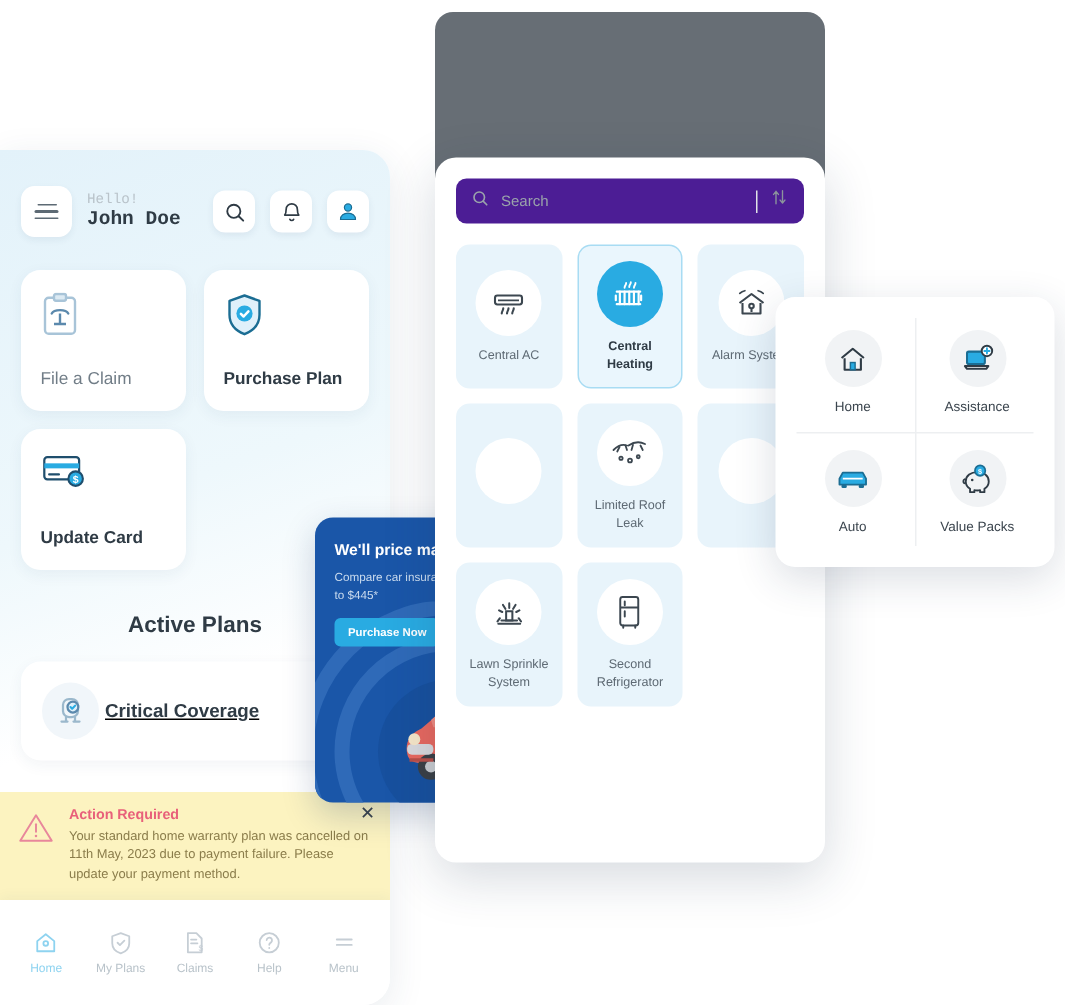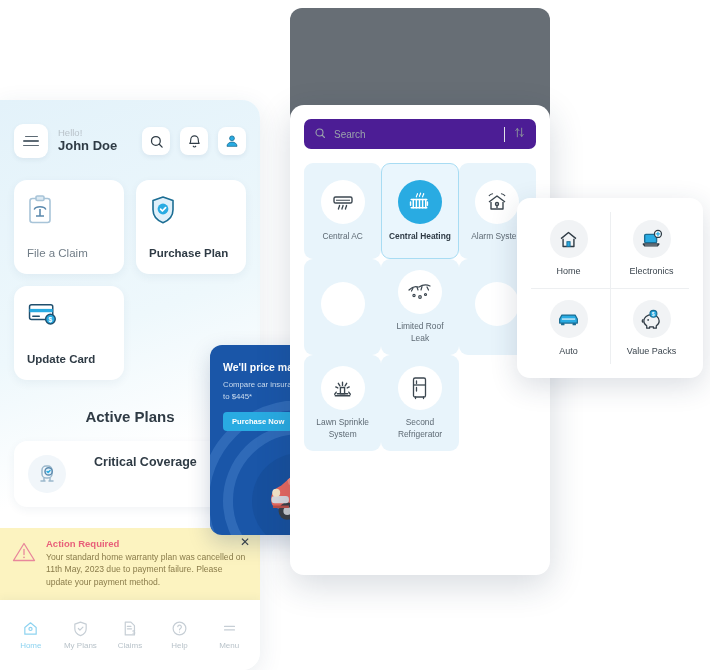--- a/index.html
+++ b/index.html
@@ -15,21 +15,21 @@
   #phone {
     position: absolute; left: 0; top: 100px;
     width: 260px; height: 570px;
     background: linear-gradient(160deg, #e3f2fa 0%, #eef8fc 40%, #ffffff 62%);
     border-radius: 0 18px 18px 0;
     box-shadow: 0 6px 24px rgba(40,70,100,.10);
     overflow: hidden;
   }
   .ph-header {
     display: flex; align-items: center;
-    padding: 24px 14px 0 14px; gap: 10px;
+    padding: 24px 14px 0 14px; gap: 10px; font-family: Liberation Mono, monospace;
   }
   .ph-burger {
     width: 34px; height: 34px; border-radius: 9px; background: #fff;
     display: flex; flex-direction: column; align-items: center; justify-content: center; gap: 3px;
     box-shadow: 0 2px 5px rgba(40,70,100,.07); flex: none;
   }
   .ph-burger i { display: block; height: 1.6px; background: #5d6a74; border-radius: 2px; }
   .ph-burger i:nth-child(1){ width: 13px; }
   .ph-burger i:nth-child(2){ width: 16px; }
   .ph-burger i:nth-child(3){ width: 16px; }
@@ -54,21 +54,21 @@
   .tile .t-lbl { font-size: 11.5px; color: #717d87; line-height: 1.3; }
   .tile.dark .t-lbl { color: #2f3b45; font-weight: bold; }
 
   .ph-section-title {
     text-align: center; font-size: 15px; font-weight: bold; color: #2f3b45;
     margin-top: 28px;
   }
   .plan-card {
     margin: 16px 14px 0 14px; background: #fff; border-radius: 13px;
     box-shadow: 0 3px 10px rgba(40,70,100,.06);
-    display: flex; align-items: flex-start; gap: 28px; padding: 14px 14px;
+    display: flex; align-items: center; gap: 4px; padding: 14px 14px; text-decoration: underline;
   }
   .plan-ico {
     width: 38px; height: 38px; border-radius: 50%; background: #f1f6fa;
     display: flex; align-items: center; justify-content: center; flex: none;
   }
   .plan-name { font-size: 12.5px; color: #2f3b45; font-weight: bold; }
 
   
   #alert {
     position: absolute; left: 0; bottom: 70px; width: 260px;
@@ -128,21 +128,21 @@
   .m-close { position: absolute; right: 15px; top: 16px; }
   .m-searchwrap { padding: 14px 14px 0 14px; }
   .m-search {
     height: 30px; background: #4c1d95; border-radius: 7px;
     display: flex; align-items: center; gap: 8px; padding: 0 10px;
   }
   .m-search .s-ph { flex: 1; font-size: 10px; color: #9aa3ab; }
   .m-search .s-div { width: 1px; height: 15px; background: #dfe3e7; }
 
   .m-grid {
-    display: grid; grid-template-columns: repeat(3, 1fr); 
+    display: grid; grid-template-columns: repeat(3, 1fr); gap: 10px;
     padding: 14px 14px 16px 14px;
   }
   .p-card {
     background: #e8f4fb; border-radius: 9px; height: 96px;
     display: flex; flex-direction: column; align-items: center; justify-content: center; gap: 7px;
     padding: 6px;
   }
   .p-card.sel { background: #eaf6fd; border: 1.4px solid #a8dcf3; }
   .p-ico {
     width: 44px; height: 44px; border-radius: 50%; background: #fff;
@@ -475,21 +475,21 @@
 
     <div class="cat">
       <div class="cat-ico">
         <svg width="22" height="22" viewBox="0 0 24 24" fill="none" stroke="#2f3b45" stroke-width="1.5">
           <rect x="4" y="7" width="13" height="9" rx="1.3" fill="#29abe2" stroke="#1b6d93"></rect>
           <path d="M2.5 17.5h17L18 19.5H4z" fill="#fff" stroke-linejoin="round"></path>
           <circle cx="18.5" cy="6.5" r="3.8" fill="#fff" stroke="#2f3b45" stroke-width="1.4"></circle>
           <path d="M18.5 4.6v3.8M16.6 6.5h3.8" stroke="#29abe2" stroke-width="1.4" stroke-linecap="round"></path>
         </svg>
       </div>
-      <div class="cat-lbl">Electronics</div>
+      <div class="cat-lbl">Assistance</div>
     </div>
 
     <div class="cat">
       <div class="cat-ico">
         <svg width="23" height="23" viewBox="0 0 26 20" fill="none" stroke="#1b6d93" stroke-width="1.4">
           <path d="M3 14V9.5l2.5-4.5h15L23 9.5V14z" fill="#29abe2" stroke-linejoin="round"></path>
           <path d="M5.5 9.5h15" stroke="#fff" stroke-width="1.2"></path>
           <rect x="4.5" y="14" width="4" height="2.6" rx="1" fill="#1b6d93" stroke="none"></rect>
           <rect x="17.5" y="14" width="4" height="2.6" rx="1" fill="#1b6d93" stroke="none"></rect>
         </svg>

